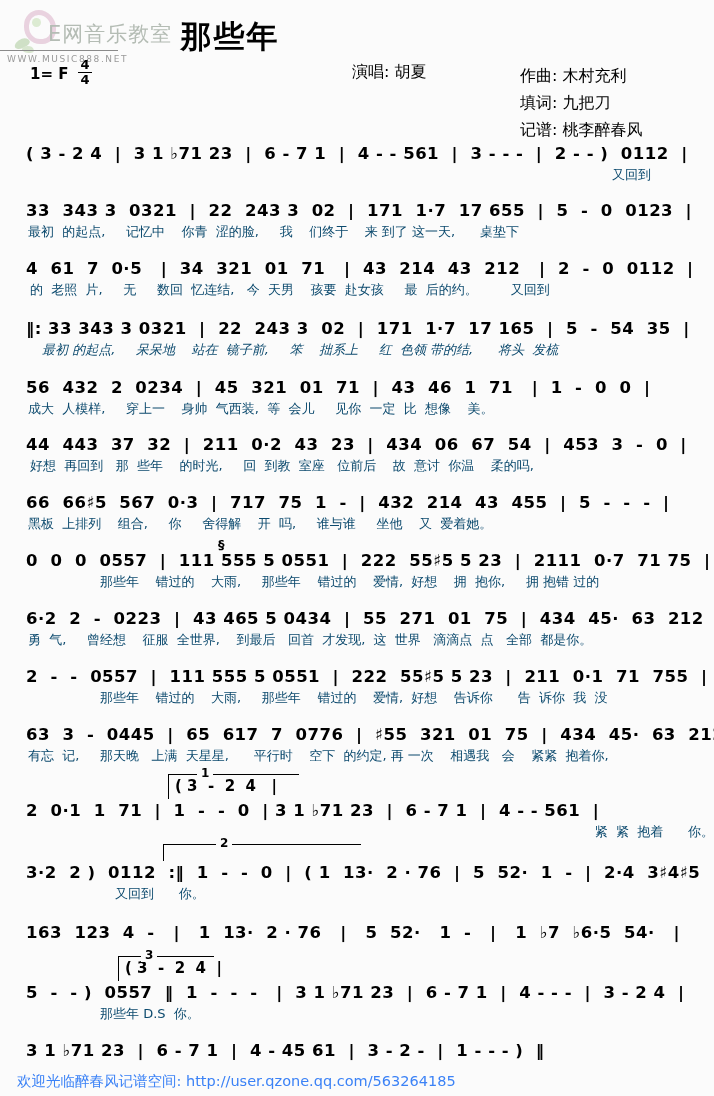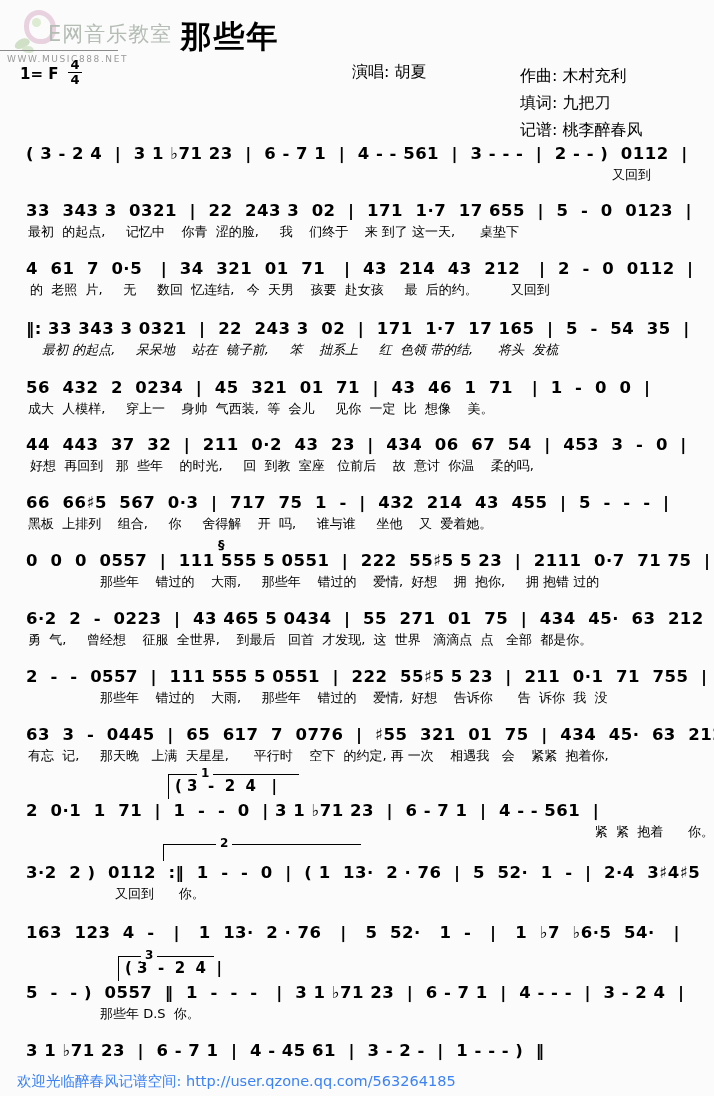--- a/index.html
+++ b/index.html
@@ -11,31 +11,31 @@
   
   .header{position:relative;height:135px;}
   .logo-icon{position:absolute;left:16px;top:8px;width:36px;height:44px;}
   .logo-leaf{position:absolute;left:-2px;bottom:4px;width:16px;height:9px;background:#cfe0c6;border-radius:60% 40% 55% 45%/60% 60% 40% 40%;transform:rotate(-22deg);}
   .logo-leaf2{position:absolute;left:6px;bottom:-1px;width:12px;height:7px;background:#d8e6cf;border-radius:60% 40% 55% 45%/60% 60% 40% 40%;transform:rotate(10deg);}
   .logo-bloom{position:absolute;left:8px;top:2px;width:22px;height:24px;border:5px solid #e9d2df;border-radius:55% 65% 50% 60%;}
   .logo-bud{position:absolute;left:16px;top:10px;width:9px;height:9px;background:#dcebd2;border-radius:50%;}
   .logo-text{position:absolute;left:48px;top:20px;font-size:21px;color:#b4bcb4;letter-spacing:1px;white-space:nowrap;}
   .logo-rule{position:absolute;left:0;top:50px;width:118px;height:0;border-top:1px solid #8a8a8a;}
   .logo-url{position:absolute;left:7px;top:54px;font-size:9px;color:#9a9a9a;letter-spacing:1.6px;white-space:nowrap;}
-  .keysig{position:absolute;left:20px;top:62px;font-size:15px;font-weight:bold;white-space:nowrap;}
+  .keysig{position:absolute;left:30px;top:62px;font-size:15px;font-weight:bold;white-space:nowrap;}
   .timesig{display:inline-block;vertical-align:middle;margin-left:10px;margin-top:-4px;text-align:center;font-size:13px;font-weight:bold;line-height:14px;}
   .timesig .t{display:block;border-bottom:1.5px solid #000;padding:0 2px;}
   .timesig .b{display:block;padding:0 2px;}
   .title{position:absolute;left:0;right:254px;top:16px;text-align:center;font-size:31px;font-weight:bold;letter-spacing:2px;white-space:nowrap;}
   .singer{position:absolute;left:352px;top:62px;font-size:16px;white-space:nowrap;}
   .credits{position:absolute;left:520px;top:62px;font-size:16px;line-height:27px;white-space:nowrap;}
   
   .sys{position:relative;padding-left:26px;}
   .notes{font-size:16.5px;font-weight:bold;line-height:22px;letter-spacing:.5px;white-space:pre;}
-  .lyrics{font-size:13px;line-height:20px;white-space:pre;color:#000000;}
+  .lyrics{font-size:13px;line-height:20px;white-space:pre;color:#0c4a6e;}
   .volta{position:absolute;top:0;height:24px;border-top:1.5px solid #000;border-left:1.5px solid #000;}
   .volta-num{position:absolute;top:-9px;background:#fbfbfb;padding:0 4px;font-size:12px;font-weight:bold;}
   .volta-notes{display:block;font-size:15px;font-weight:bold;padding-left:6px;line-height:22px;white-space:pre;}
   .segno{position:absolute;left:218px;top:-13px;font-size:13px;font-weight:bold;}
   .has-volta{padding-top:26px;}
   .sys1{margin-top:8px;}  .sys2{margin-top:15px;} .sys3{margin-top:16px;} .sys4{margin-top:18px;}
   .sys5{margin-top:17px;} .sys6{margin-top:15px;} .sys7{margin-top:16px;} .sys8{margin-top:16px;}
   .sys9{margin-top:16px;} .sys10{margin-top:16px;} .sys11{margin-top:16px;}
   .sys12{margin-top:8px;} .sys13{margin-top:2px;padding-top:18px;} .sys14{margin-top:18px;}
   .sys15{margin-top:12px;} .sys16{margin-top:16px;}

